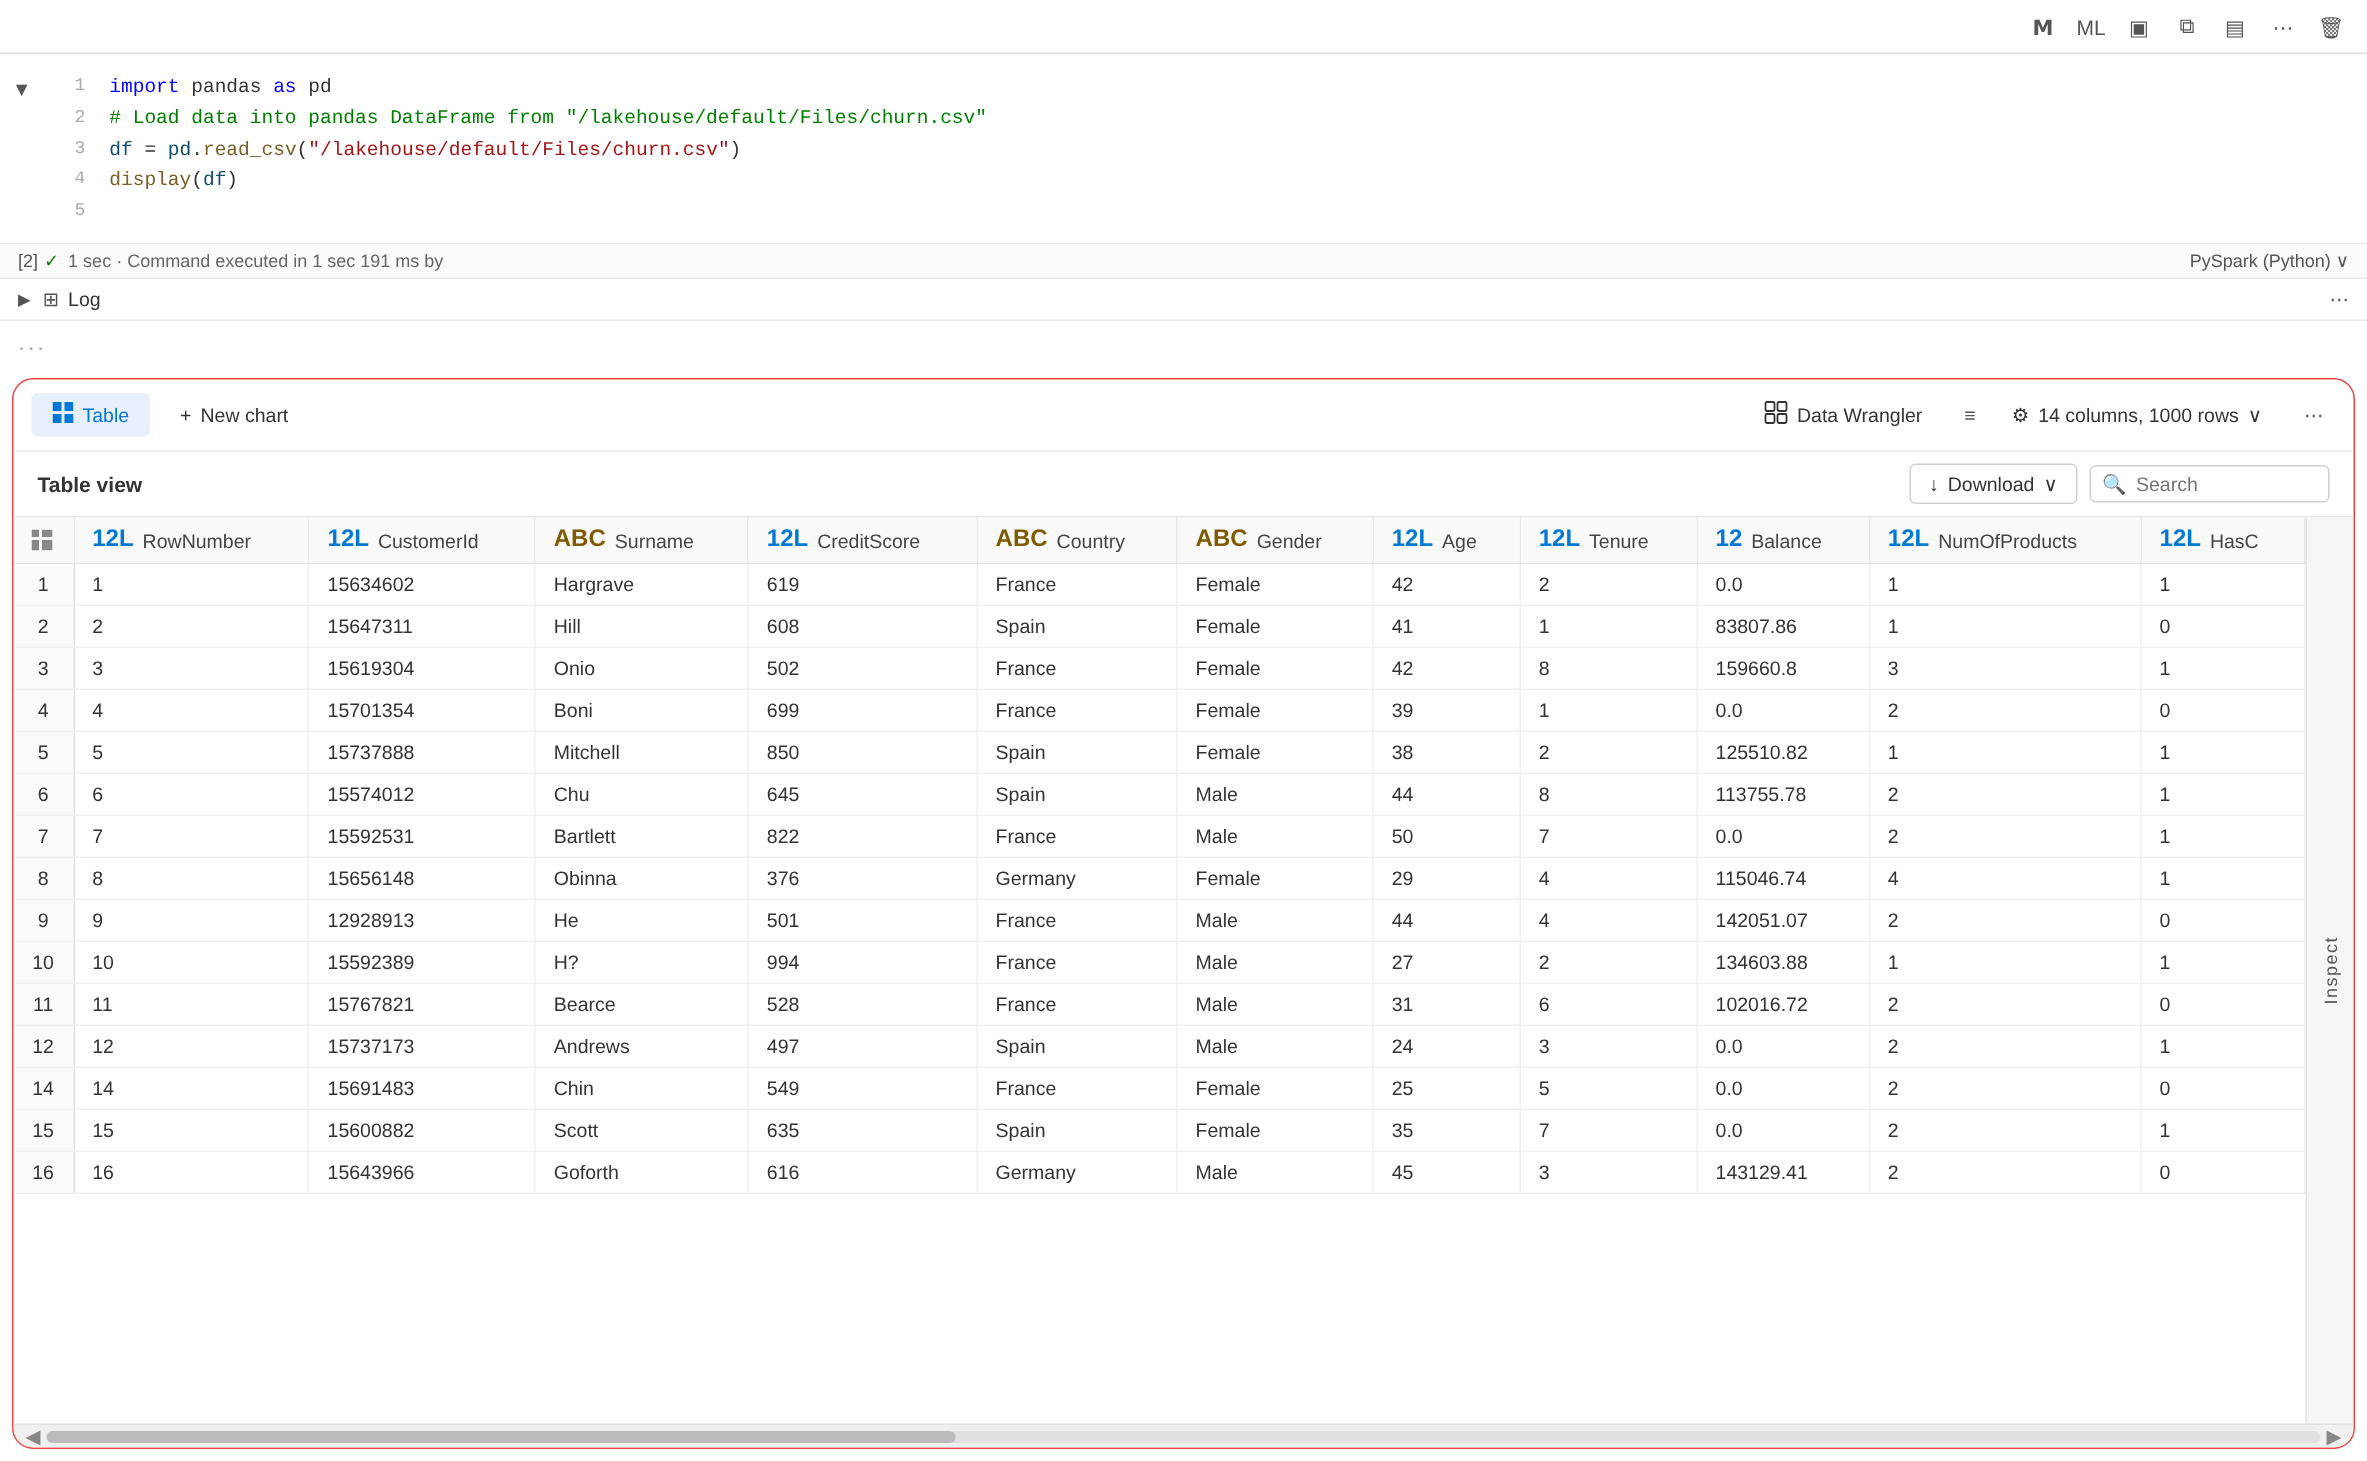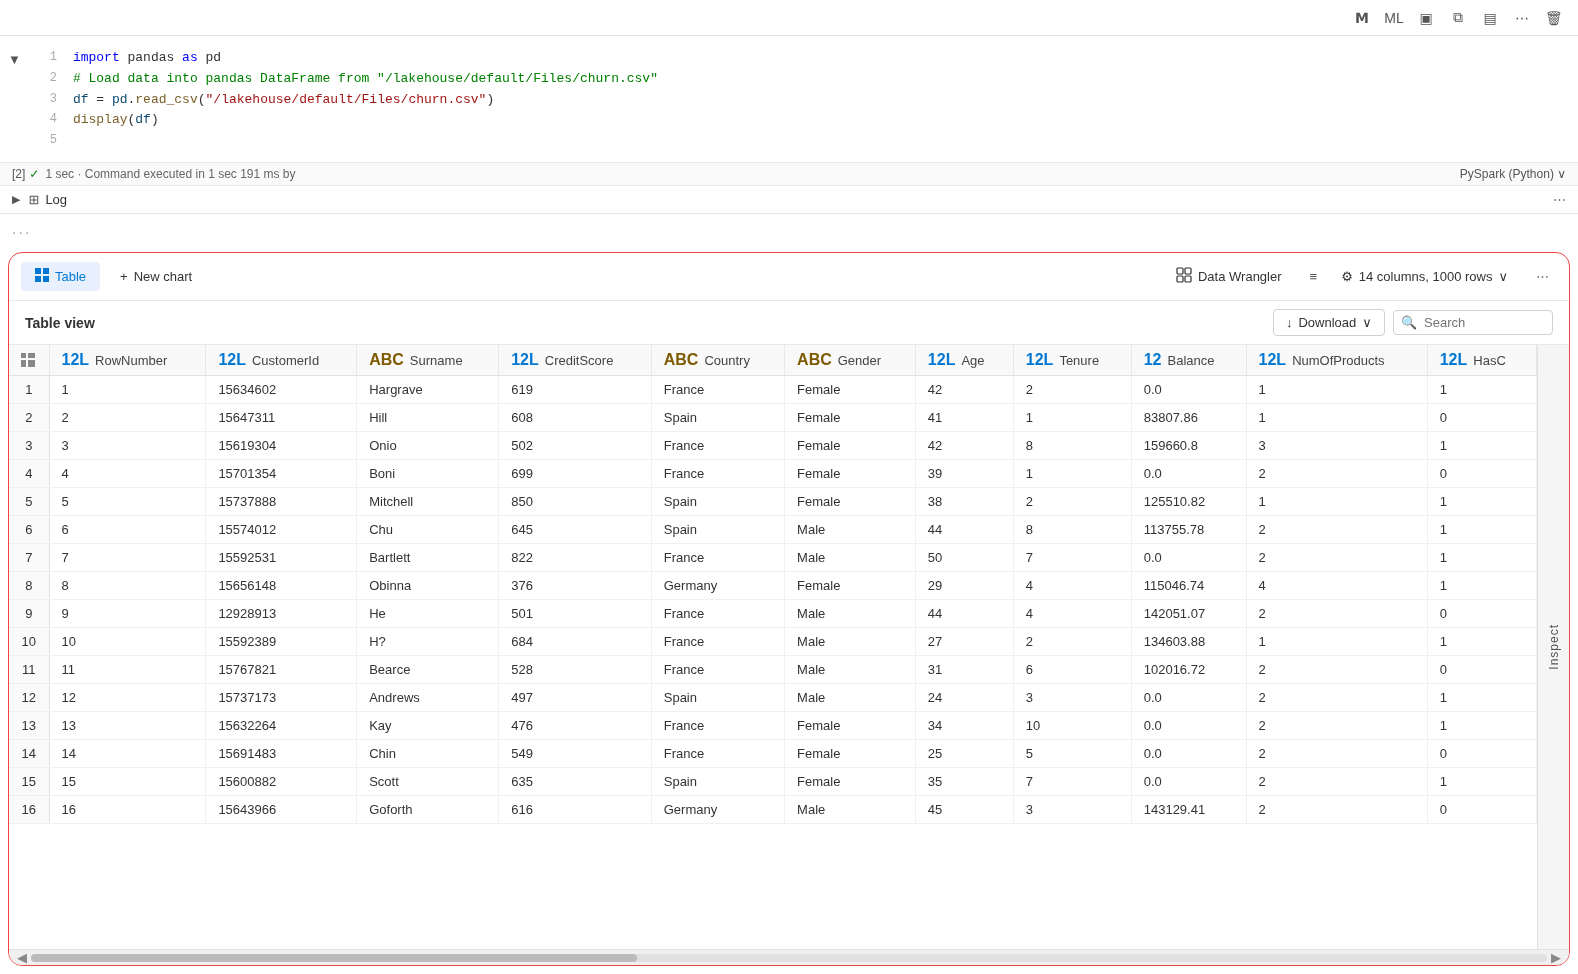--- a/index.html
+++ b/index.html
@@ -383,21 +383,21 @@
                 <td>4</td>
                 <td>142051.07</td>
                 <td>2</td>
                 <td>0</td>
               </tr>
               <tr>
                 <td class="row-num-col">10</td>
                 <td>10</td>
                 <td>15592389</td>
                 <td>H?</td>
-                <td>684</td>
+                <td>994</td>
                 <td>France</td>
                 <td>Male</td>
                 <td>27</td>
                 <td>2</td>
                 <td>134603.88</td>
                 <td>1</td>
                 <td>1</td>
               </tr>
               <tr>
                 <td class="row-num-col">11</td>
@@ -421,34 +421,20 @@
                 <td>497</td>
                 <td>Spain</td>
                 <td>Male</td>
                 <td>24</td>
                 <td>3</td>
                 <td>0.0</td>
                 <td>2</td>
                 <td>1</td>
               </tr>
               <tr>
-                <td class="row-num-col">13</td>
-                <td>13</td>
-                <td>15632264</td>
-                <td>Kay</td>
-                <td>476</td>
-                <td>France</td>
-                <td>Female</td>
-                <td>34</td>
-                <td>10</td>
-                <td>0.0</td>
-                <td>2</td>
-                <td>1</td>
-              </tr>
-              <tr>
                 <td class="row-num-col">14</td>
                 <td>14</td>
                 <td>15691483</td>
                 <td>Chin</td>
                 <td>549</td>
                 <td>France</td>
                 <td>Female</td>
                 <td>25</td>
                 <td>5</td>
                 <td>0.0</td>

